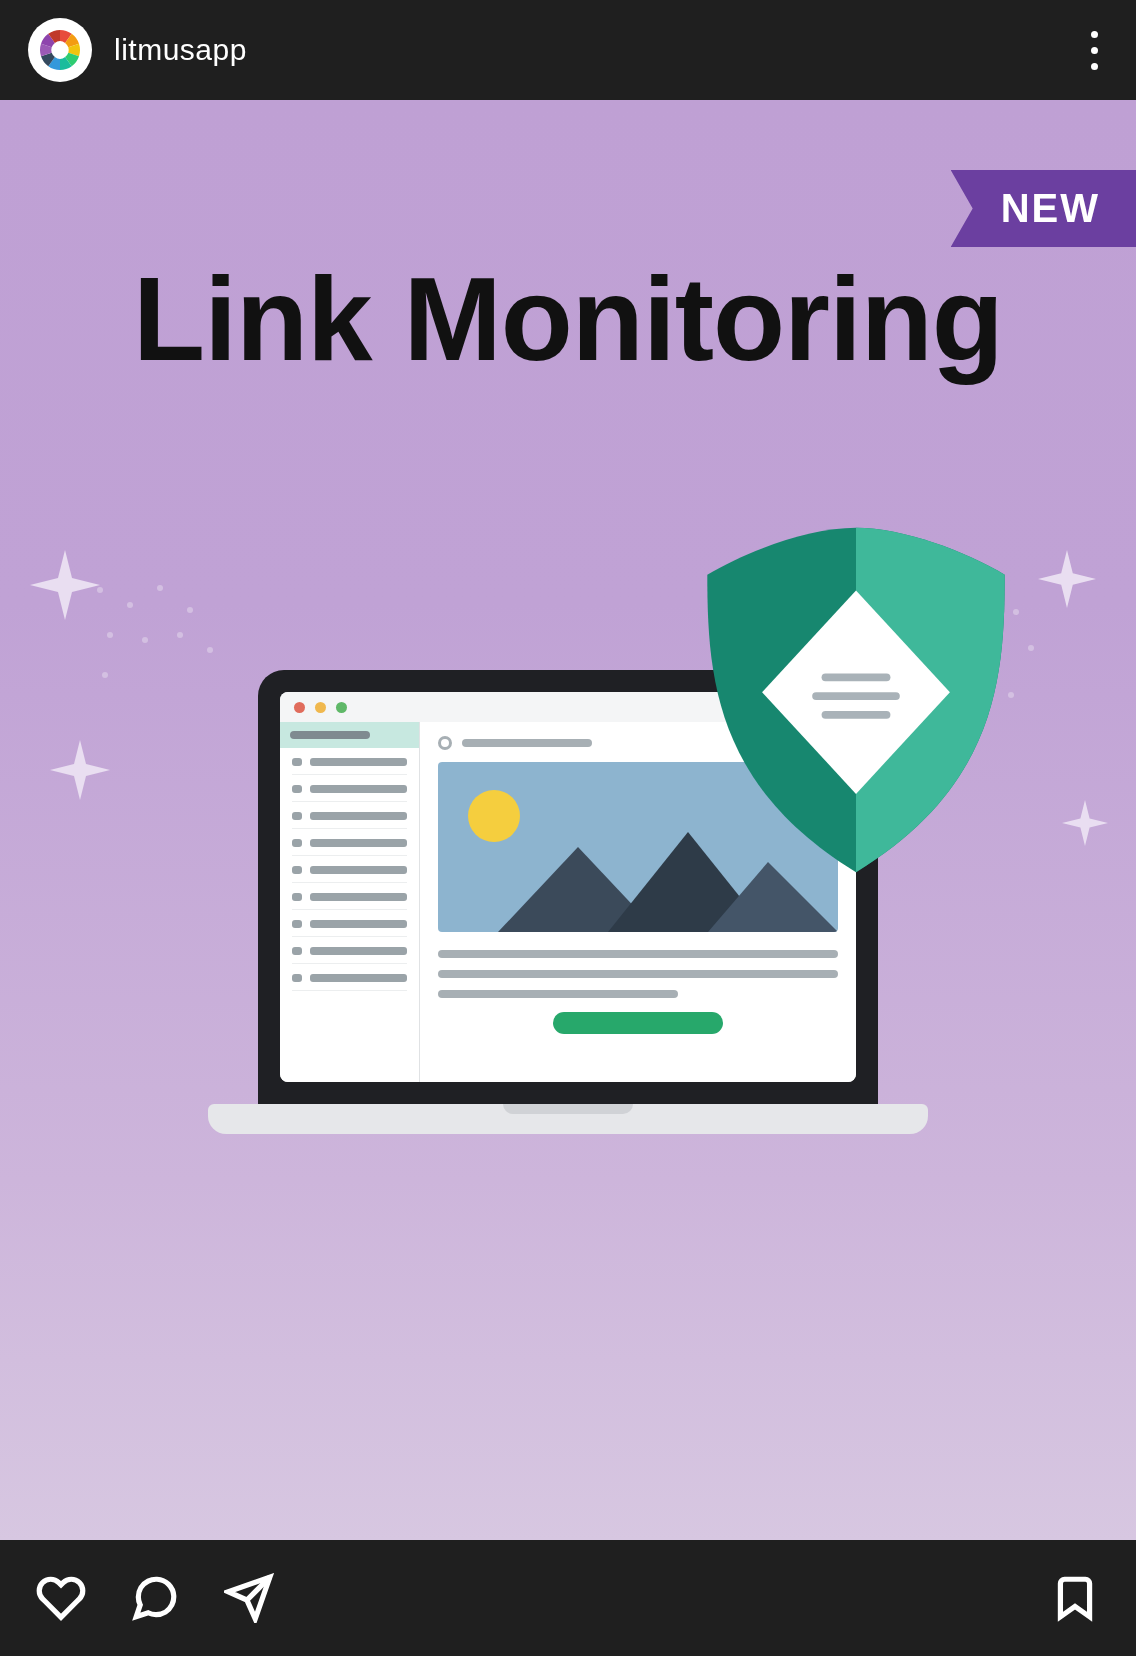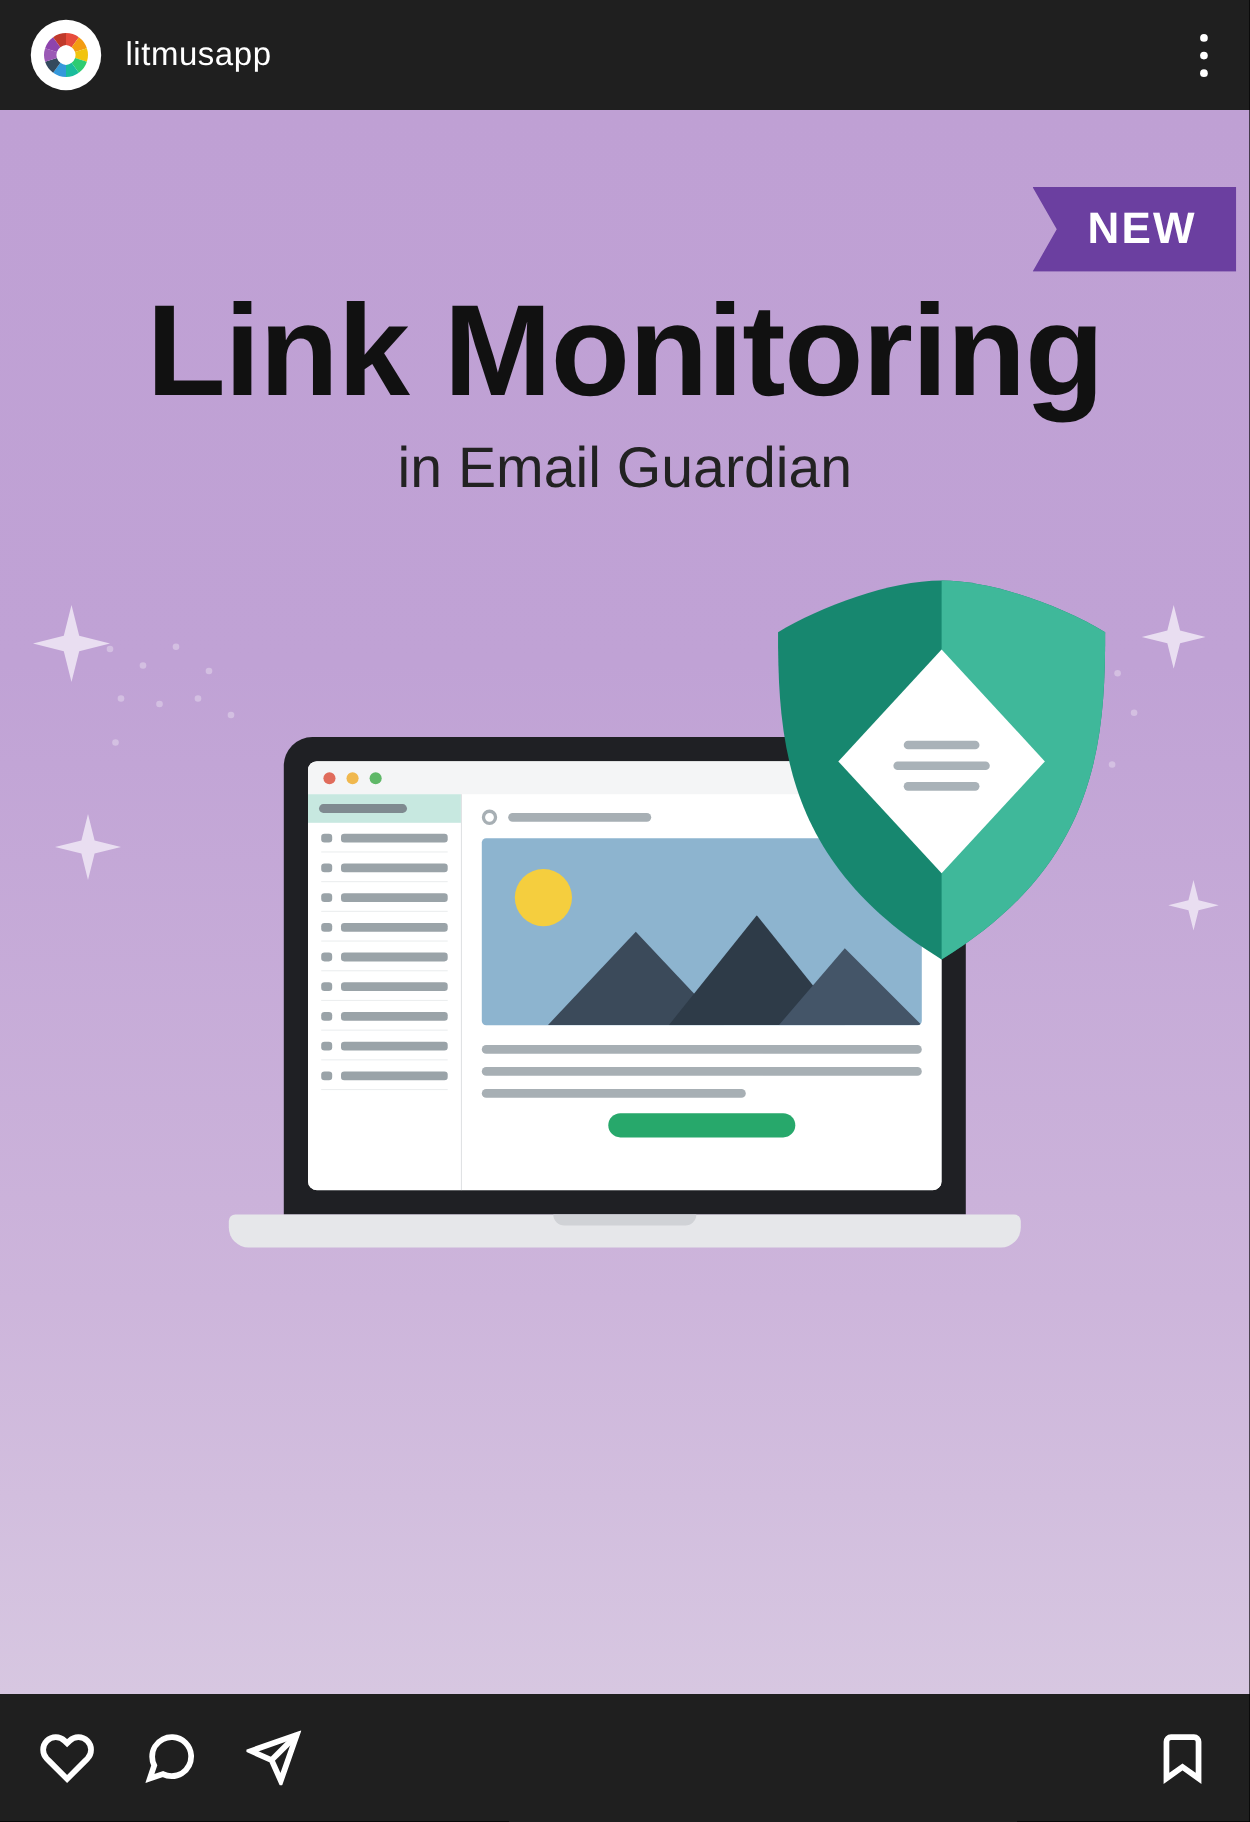--- a/index.html
+++ b/index.html
@@ -54,21 +54,21 @@
   .content {
     height: 1440px;
     background: linear-gradient(180deg, #bfa0d4 0%, #c0a2d5 35%, #cdb5db 75%, #d7c7e1 100%);
     position: relative;
     overflow: hidden;
   }
 
   .badge {
     position: absolute;
     top: 70px;
-    right: 12px;
+    right: 0;
     background: #6b3fa0;
     color: #fff;
     font-weight: 700;
     font-size: 40px;
     letter-spacing: 2px;
     padding: 16px 36px 16px 50px;
     clip-path: polygon(0 0, 100% 0, 100% 100%, 0 100%, 22px 50%);
   }
 
   .title-block {
@@ -232,21 +232,20 @@
       <span></span>
   </div>
 </div>
 
 <div class="content">
 
   <div class="badge">NEW</div>
 
   <div class="title-block">
     <div class="title">Link Monitoring</div>
-    <div class="subtitle">in Email Guardian</div>
   </div>
 
   <svg class="sparkle" style="left:30px; top:450px;" width="70" height="70" viewBox="0 0 40 40">
     <path d="M20 0 L24 16 L40 20 L24 24 L20 40 L16 24 L0 20 L16 16 Z"></path>
   </svg>
   <svg class="sparkle" style="left:50px; top:640px;" width="60" height="60" viewBox="0 0 40 40">
     <path d="M20 0 L24 16 L40 20 L24 24 L20 40 L16 24 L0 20 L16 16 Z"></path>
   </svg>
   <svg class="sparkle" style="right:40px; top:450px;" width="58" height="58" viewBox="0 0 40 40">
     <path d="M20 0 L24 16 L40 20 L24 24 L20 40 L16 24 L0 20 L16 16 Z"></path>

